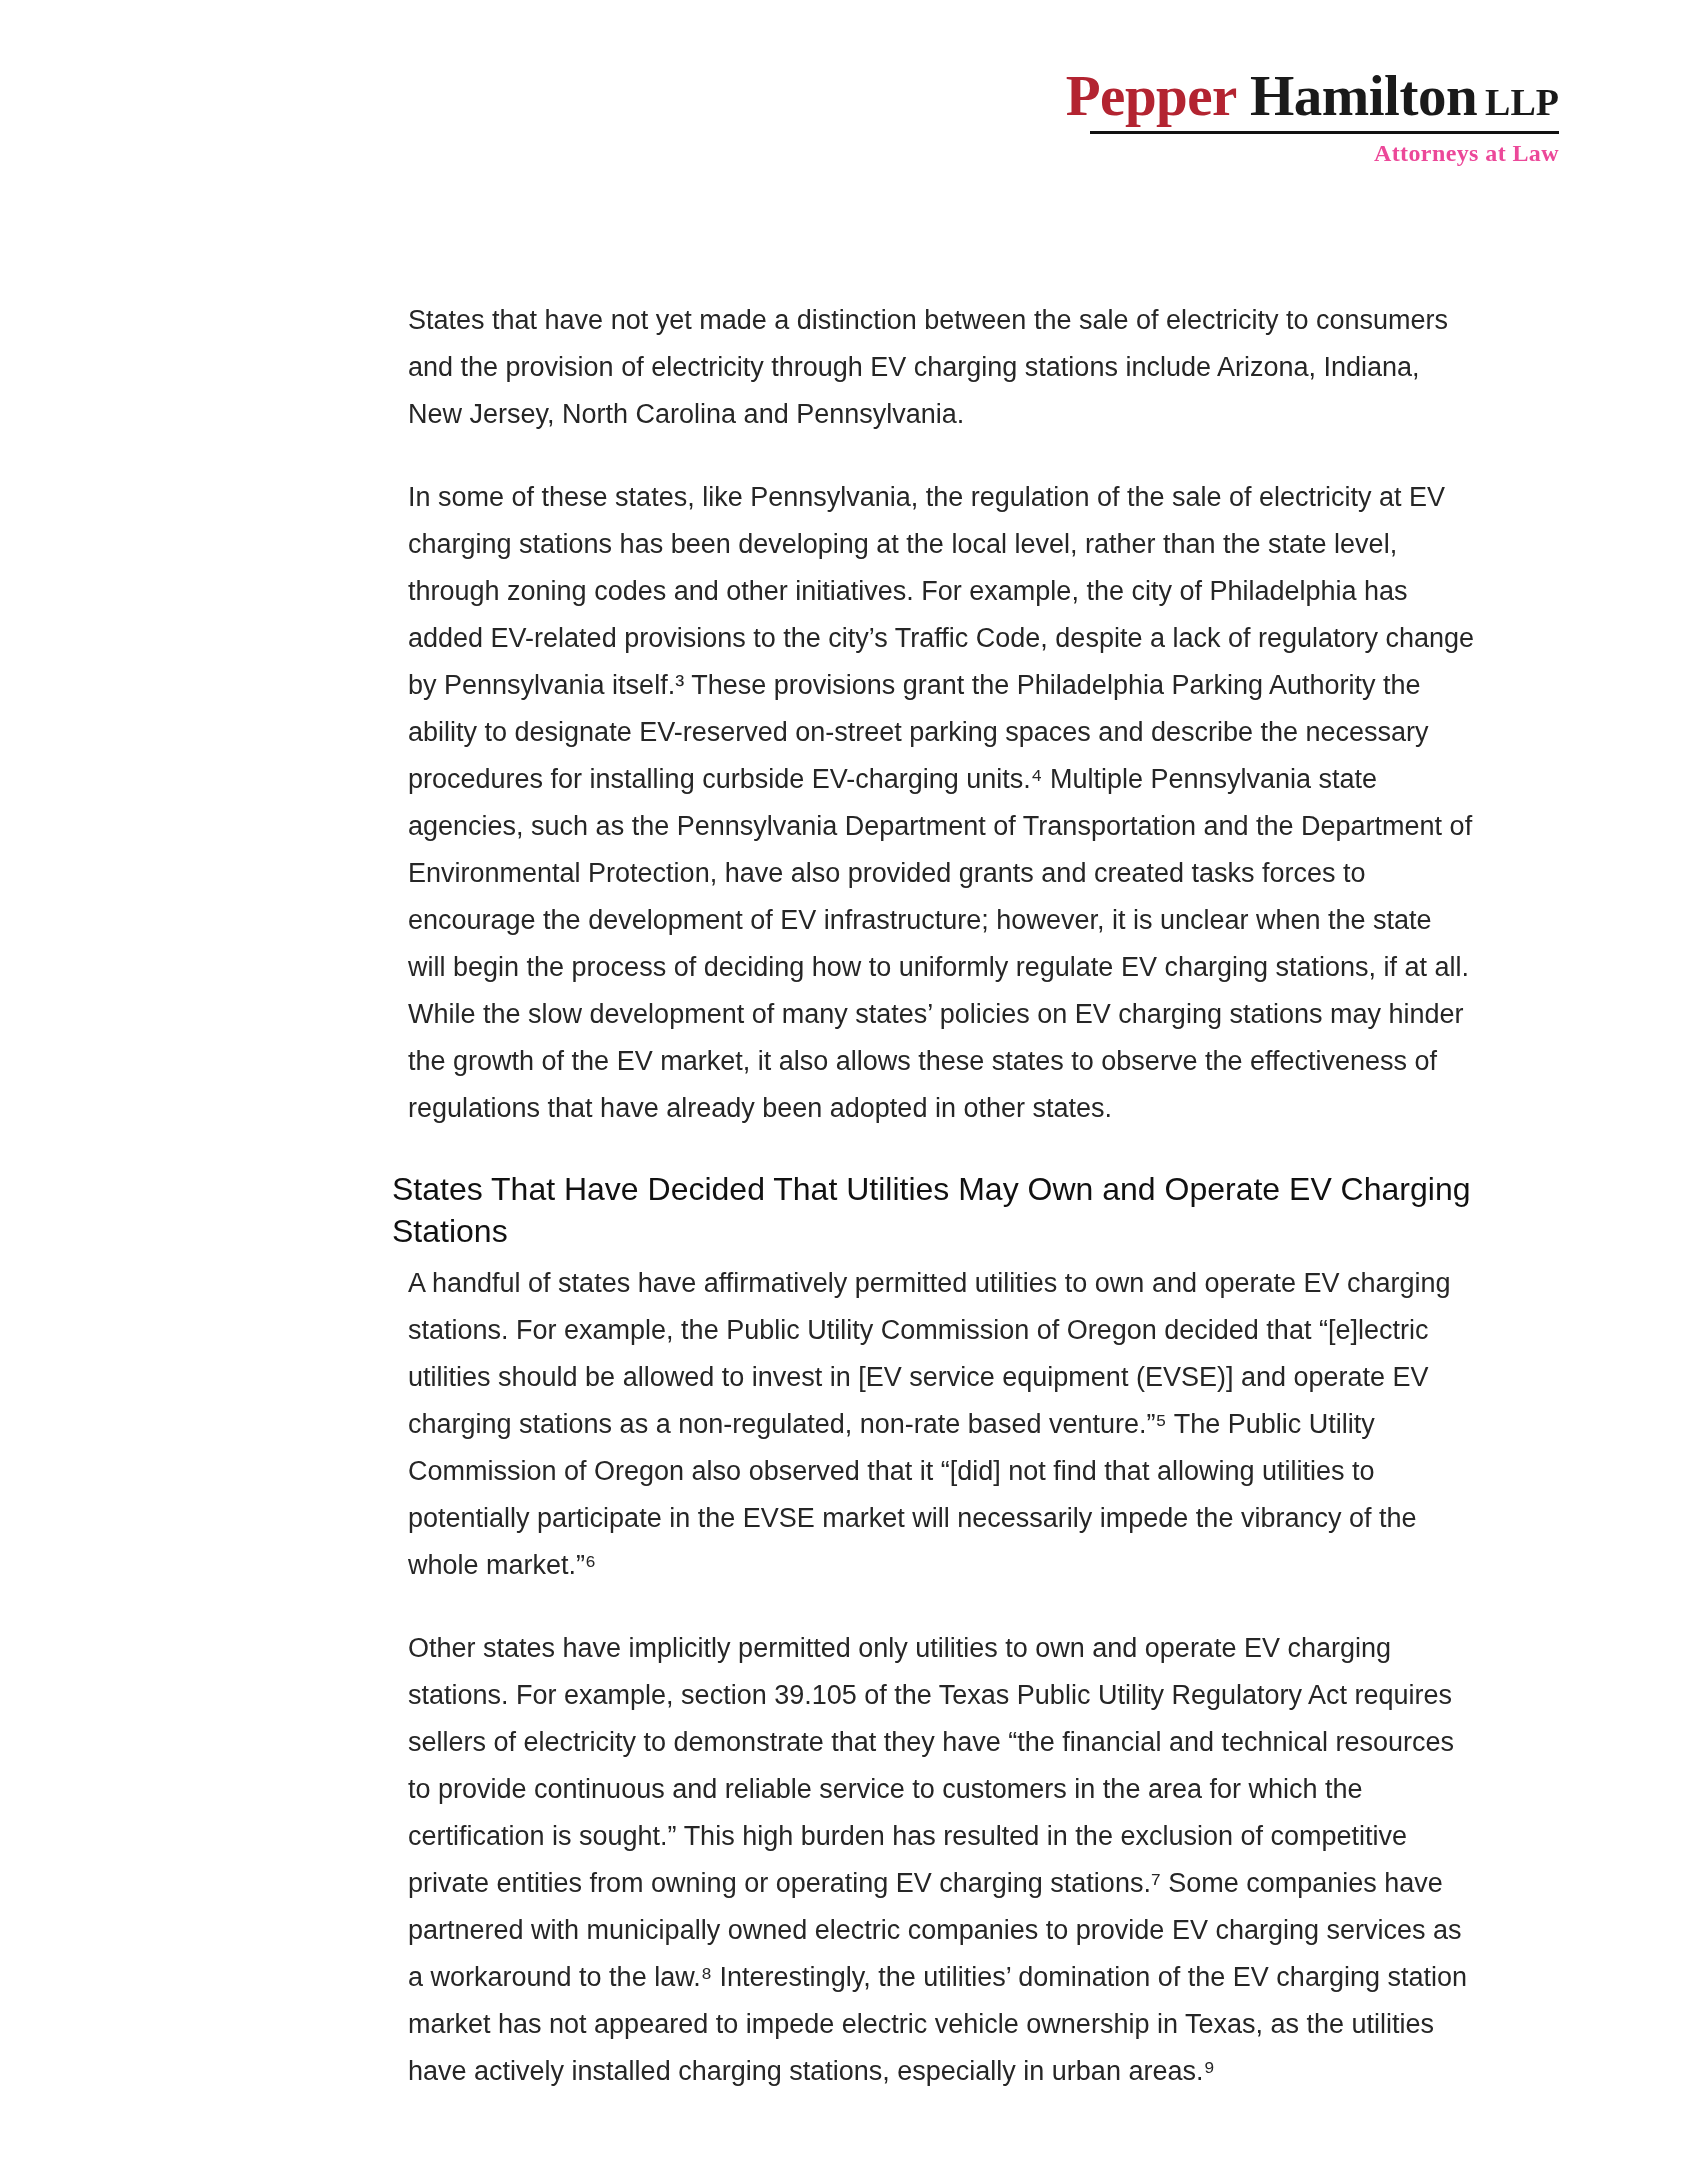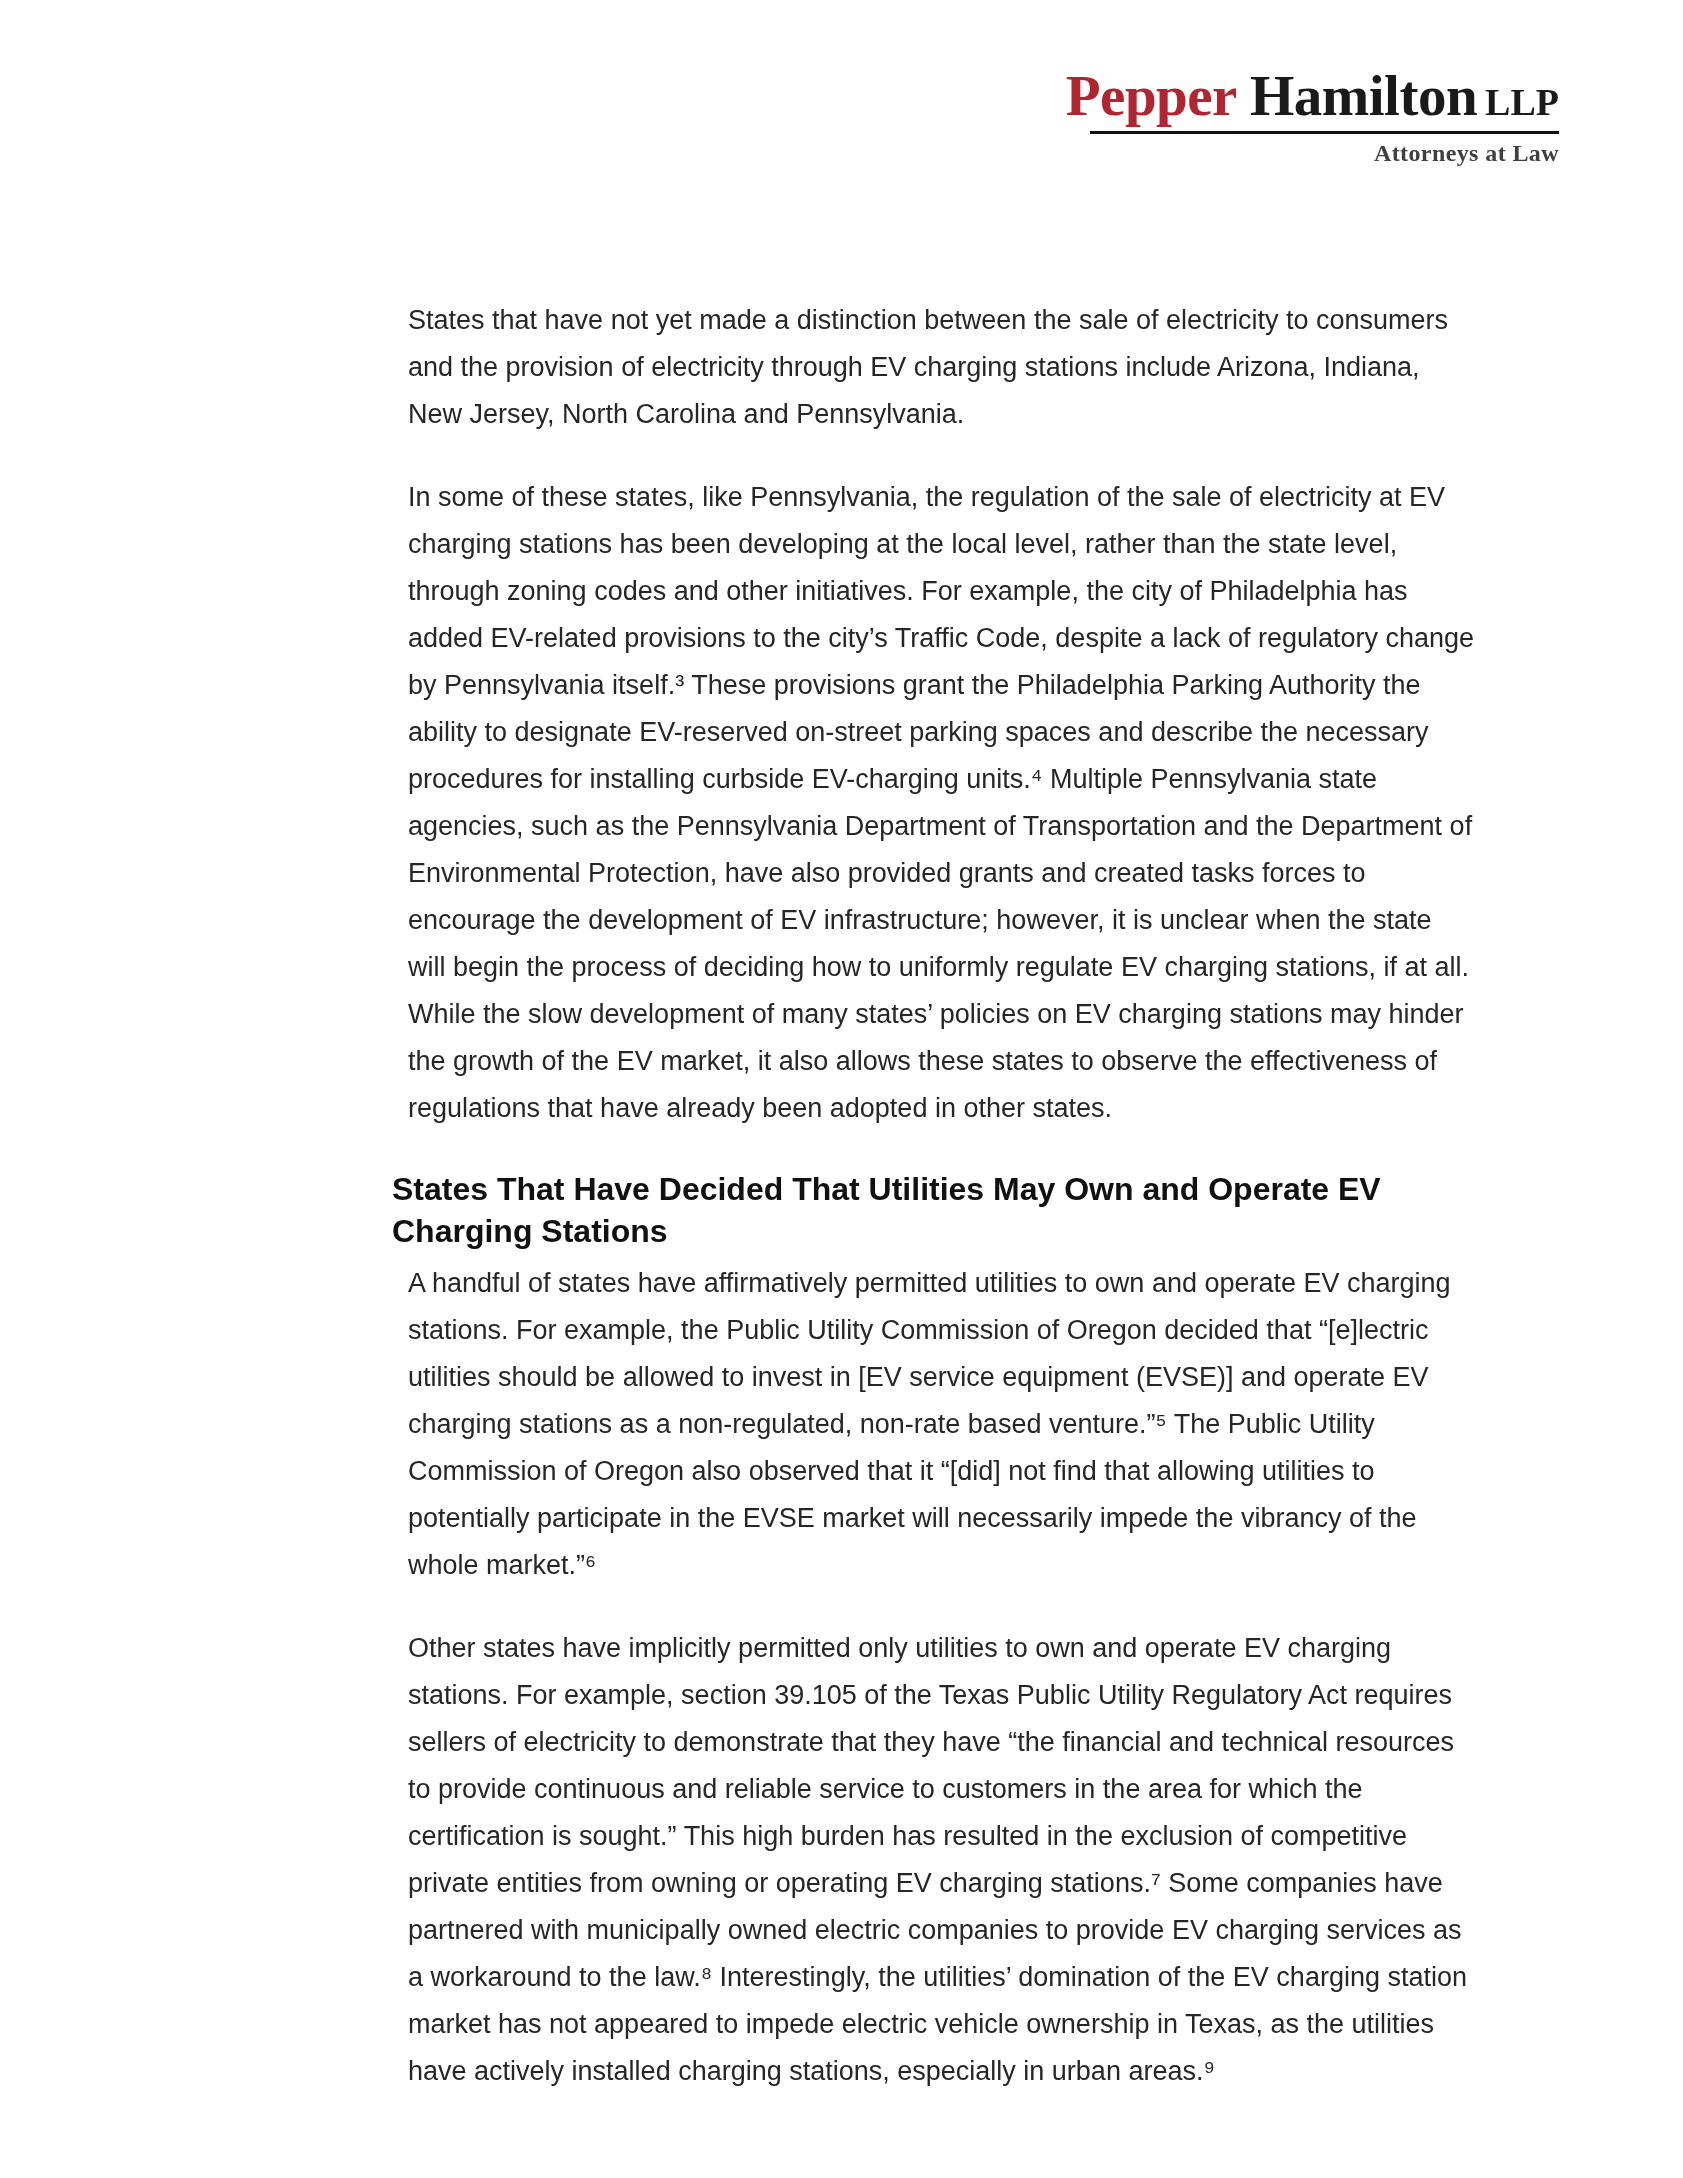--- a/index.html
+++ b/index.html
@@ -36,21 +36,21 @@
   .brand-rule {
     height: 3px;
     background: #111111;
     margin-top: 7px;
     margin-left: 24px;
   }
   .brand-tagline {
     font-family: "Liberation Serif", "DejaVu Serif", serif;
     font-weight: 700;
     font-size: 24px;
-    color: #404040;
+    color: #ec4899;
     margin-top: 6px;
     letter-spacing: 0.4px;
   }
 
   
   .body-column {
     position: absolute;
     left: 392px;
     top: 297px;
     width: 1084px;
@@ -59,21 +59,21 @@
     line-height: 47px;
   }
   .body-column p {
     margin: 0 0 36px 16px;
   }
   .body-column h2 {
     font-size: 32px;
     line-height: 42px;
     color: #111111;
     margin: 16px 0 8px 0;
-    font-weight: 700;
+    font-weight: 400;
   }
 </style>
 </head>
 <body>
 
 <div class="page">
 
   <header class="letterhead">
     <div class="brand-line">
       <span class="brand-first">Pepper</span><span class="brand-second">Hamilton</span><span class="brand-suffix">LLP</span>

